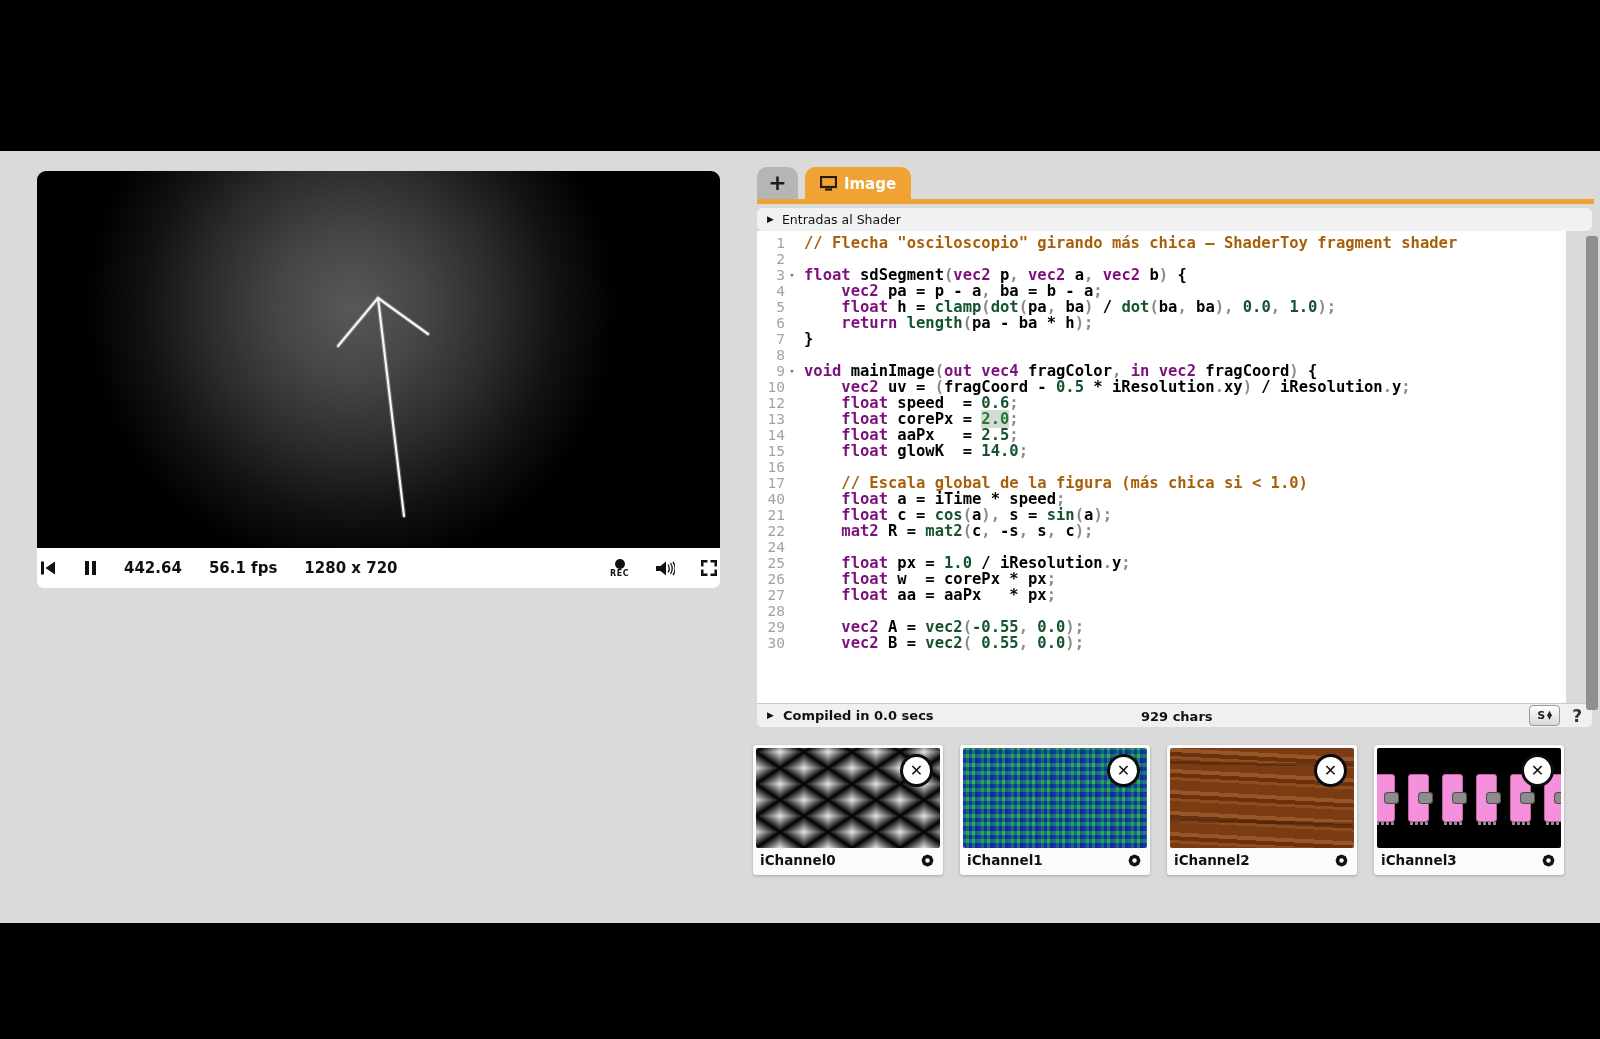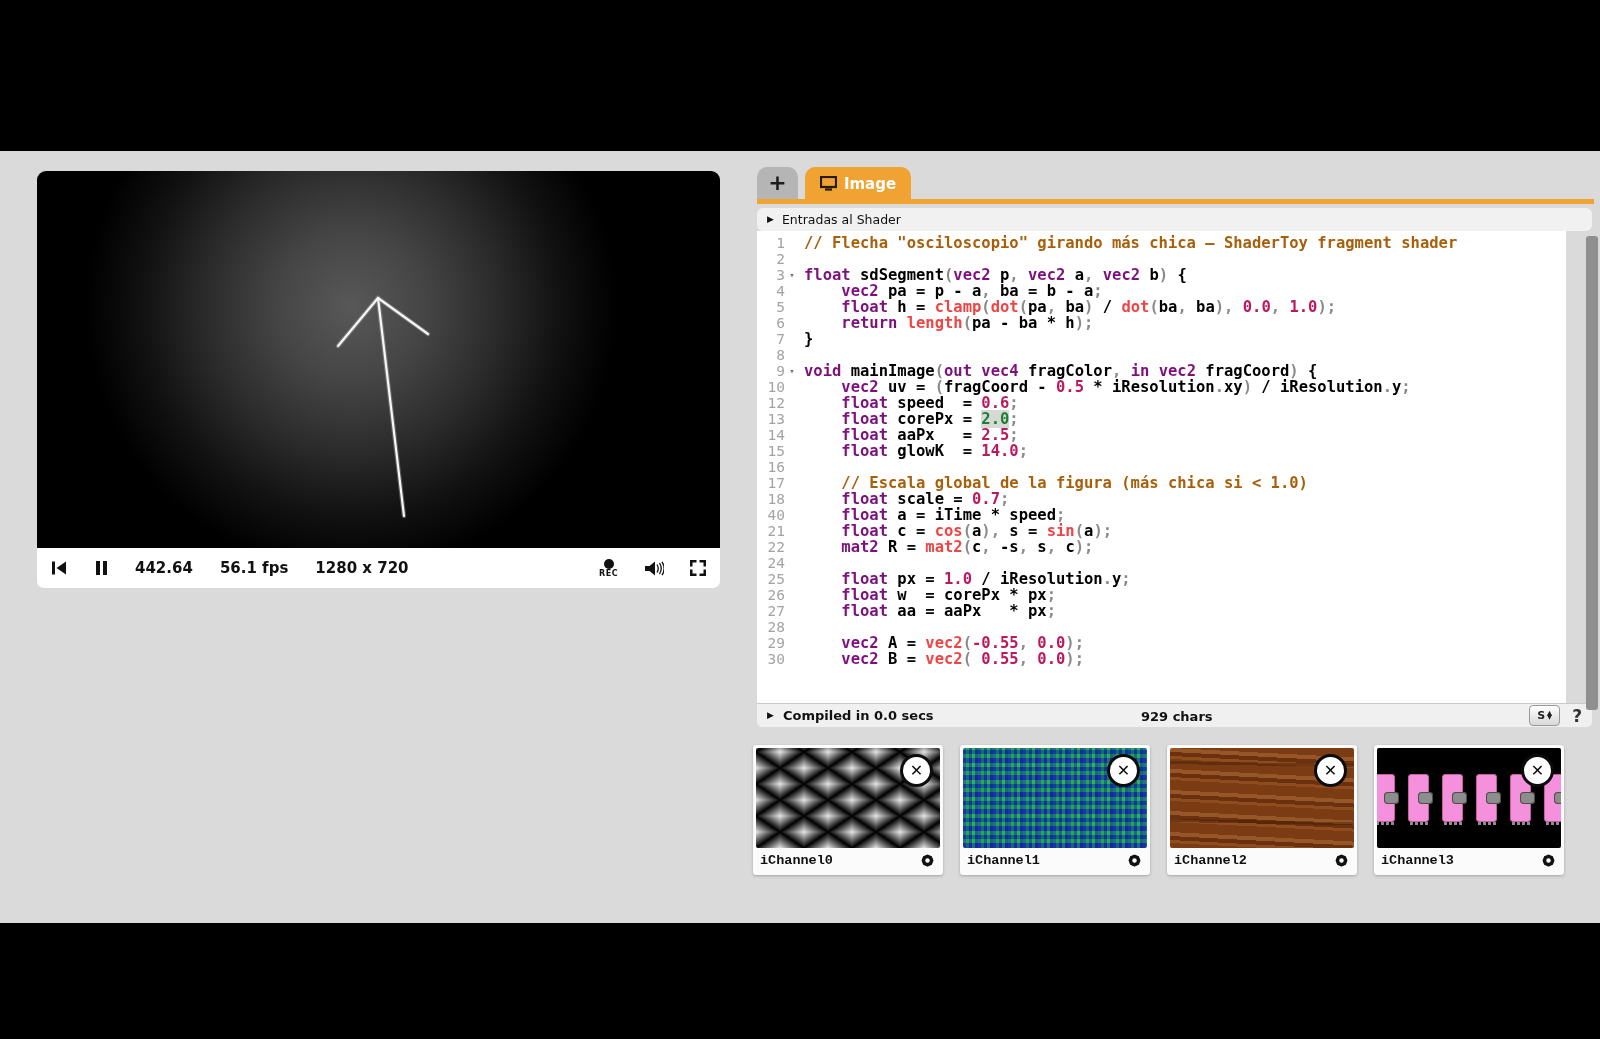--- a/index.html
+++ b/index.html
@@ -5,21 +5,21 @@
   html,body{margin:0;padding:0;background:#000;}
   .stage{position:relative;width:1600px;height:1039px;overflow:hidden;background:#000;
          font-family:"DejaVu Sans", sans-serif;}
   .band{position:absolute;left:0;top:151px;width:1600px;height:772px;background:#dadada;}
 
   
   .player-canvas{position:absolute;left:37px;top:171px;width:683px;height:377px;
     background:radial-gradient(circle 265px at 46% 36%, #585858 0%, #454545 28%, #2b2b2b 55%, #121212 78%, #040404 95%, #000 100%), #000;
     border-radius:9px 9px 0 0;overflow:hidden;}
   .player-controls{position:absolute;left:37px;top:548px;width:683px;height:40px;background:#fff;
-    border-radius:0 0 7px 7px;display:flex;align-items:center;box-sizing:border-box;padding:0 14px;}
+    border-radius:0 0 7px 7px;display:flex;align-items:center;box-sizing:border-box;padding:0 3px;}
   .pc-left{display:flex;align-items:center;gap:27px;}
   .pc-right{margin-left:auto;display:flex;align-items:center;gap:26px;}
   .pc-text{font-weight:bold;font-size:15px;color:#111;}
   .icon-btn{display:flex;align-items:center;justify-content:center;cursor:pointer;}
   .rec-stack{display:flex;flex-direction:column;align-items:center;line-height:1;}
   .rec-dot{width:10px;height:10px;border-radius:50%;background:#111;margin-bottom:1px;}
   .rec-label{font-size:8px;font-weight:bold;color:#111;letter-spacing:.5px;}
 
   
   .tabs{position:absolute;left:757px;top:167px;height:33px;display:flex;align-items:flex-end;gap:7px;}
@@ -33,22 +33,22 @@
   .tri{font-size:9px;color:#111;line-height:1;}
 
   .editor{position:absolute;left:757px;top:231px;width:809px;height:472px;background:#fff;overflow:hidden;
     font-family:"DejaVu Sans Mono", monospace;font-size:15.5px;font-weight:bold;padding-top:4px;box-sizing:border-box;}
   .code-line{display:flex;height:16px;line-height:16px;white-space:pre;}
   .gutter-num{flex:0 0 28px;text-align:right;color:#a3a3a3;font-size:14.5px;font-weight:normal;}
   .fold{flex:0 0 14px;text-align:center;color:#777;font-size:9px;line-height:16px;}
   .code-text{padding-left:5px;color:#000;}
   .tok-c{color:#a85f0a;}
   .tok-k{color:#7d107d;}
-  .tok-f{color:#ef4444;}
-  .tok-n{color:#be185d;}
+  .tok-f{color:#14532d;}
+  .tok-n{color:#14532d;}
   .tok-p{color:#8a8a8a;}
   .tok-t{color:#000;}
   .tok-hl{color:#1e7d32;background:#d5dad5;}
   .ibeam{display:inline-block;width:8px;height:15px;position:relative;vertical-align:-2px;}
   .ibeam::before{content:"";position:absolute;left:3.5px;top:1px;bottom:1px;width:1.5px;background:#333;}
   .ibeam::after{content:"";position:absolute;left:1px;right:1px;top:1px;height:1.5px;background:#333;box-shadow:0 11.5px 0 #333;}
 
   .editor-footer{position:absolute;left:757px;top:703px;width:835px;height:24px;background:#f0f0f0;
     border-top:1px solid #c9c9c9;border-radius:0 0 5px 5px;display:flex;align-items:center;
     padding:0 10px;box-sizing:border-box;font-size:13px;font-weight:bold;color:#111;}
@@ -77,21 +77,21 @@
       repeating-linear-gradient(1deg, rgba(52,22,4,0) 0 26px, rgba(52,22,4,.38) 26px 29px, rgba(52,22,4,0) 29px 58px),
       repeating-linear-gradient(3deg,#7c3c13 0 5px,#8f4c1e 5px 8px,#6b310e 8px 12px,#965627 12px 16px,#7c3c13 16px 21px);}
   .thumb-3{background:#000;display:flex;align-items:center;justify-content:center;gap:13px;}
   .nyan{position:relative;width:19px;height:46px;background:#f590dd;border:1px solid #c2619e;border-radius:3px;flex:0 0 auto;}
   .nyan::before{content:"";position:absolute;right:-5px;top:17px;width:15px;height:12px;background:#8d8d8d;border-radius:4px;box-shadow:inset 0 0 0 1px #4d4d4d;}
   .nyan::after{content:"";position:absolute;left:1px;bottom:-4px;width:3px;height:3px;background:#8d8d8d;box-shadow:5px 0 #8d8d8d,10px 0 #8d8d8d,15px 0 #8d8d8d;}
   .chan-close{position:absolute;top:6px;right:7px;width:33px;height:33px;border-radius:50%;background:#fff;
     border:3.5px solid #0c0c0c;box-sizing:border-box;display:flex;align-items:center;justify-content:center;
     font-size:16px;font-weight:900;color:#0c0c0c;cursor:pointer;line-height:1;}
   .chan-footer{height:24px;display:flex;align-items:center;padding:0 4px;}
-  .chan-label{font-size:13.5px;font-weight:bold;color:#111;font-family:Liberation Mono, monospace;}
+  .chan-label{font-size:13.5px;font-weight:bold;color:#111;}
   .chan-gear{margin-left:auto;cursor:pointer;display:flex;}
 
   svg{display:block;}
 </style>
 </head>
 <body>
 
 <div class="stage">
 
   <div style="position:absolute;left:0;top:0;width:1600px;height:151px;background:#000;"></div>
@@ -180,21 +180,20 @@
         <div class="code-line"><span class="gutter-num">7</span><span class="fold"></span><span class="code-text"><span class="tok-t">}</span></span></div>
         <div class="code-line"><span class="gutter-num">8</span><span class="fold"></span><span class="code-text"></span></div>
         <div class="code-line"><span class="gutter-num">9</span><span class="fold">▾</span><span class="code-text"><span class="tok-k">void</span><span class="tok-t"> mainImage</span><span class="tok-p">(</span><span class="tok-k">out</span><span class="tok-t"> </span><span class="tok-k">vec4</span><span class="tok-t"> fragColor</span><span class="tok-p">,</span><span class="tok-t"> </span><span class="tok-k">in</span><span class="tok-t"> </span><span class="tok-k">vec2</span><span class="tok-t"> fragCoord</span><span class="tok-p">)</span><span class="tok-t"> {</span></span></div>
         <div class="code-line"><span class="gutter-num">10</span><span class="fold"></span><span class="code-text"><span class="tok-t">    </span><span class="tok-k">vec2</span><span class="tok-t"> uv = </span><span class="tok-p">(</span><span class="tok-t">fragCoord - </span><span class="tok-n">0.5</span><span class="tok-t"> * iResolution</span><span class="tok-p">.</span><span class="tok-t">xy</span><span class="tok-p">)</span><span class="tok-t"> / iResolution</span><span class="tok-p">.</span><span class="tok-t">y</span><span class="tok-p">;</span></span></div>
         <div class="code-line"><span class="gutter-num">12</span><span class="fold"></span><span class="code-text"><span class="tok-t">    </span><span class="tok-k">float</span><span class="tok-t"> speed  = </span><span class="tok-n">0.6</span><span class="tok-p">;</span></span></div>
         <div class="code-line"><span class="gutter-num">13</span><span class="fold"></span><span class="code-text"><span class="tok-t">    </span><span class="tok-k">float</span><span class="tok-t"> corePx = </span><span class="tok-hl">2.0</span><span class="tok-p">;</span></span></div>
         <div class="code-line"><span class="gutter-num">14</span><span class="fold"></span><span class="code-text"><span class="tok-t">    </span><span class="tok-k">float</span><span class="tok-t"> aaPx   = </span><span class="tok-n">2.5</span><span class="tok-p">;</span></span></div>
         <div class="code-line"><span class="gutter-num">15</span><span class="fold"></span><span class="code-text"><span class="tok-t">    </span><span class="tok-k">float</span><span class="tok-t"> glowK  = </span><span class="tok-n">14.0</span><span class="tok-p">;</span></span></div>
         <div class="code-line"><span class="gutter-num">16</span><span class="fold"></span><span class="code-text"></span></div>
         <div class="code-line"><span class="gutter-num">17</span><span class="fold"></span><span class="code-text"><span class="tok-t">    </span><span class="tok-c">// Escala global de la figura (más chica si &lt; 1.0)</span></span></div>
-        <div class="code-line"><span class="gutter-num">18</span><span class="fold"></span><span class="code-text"><span class="tok-t">    </span><span class="tok-k">float</span><span class="tok-t"> scale = </span><span class="tok-n">0.7</span><span class="tok-p">;</span></span></div>
         <div class="code-line"><span class="gutter-num">40</span><span class="fold"></span><span class="code-text"><span class="tok-t">    </span><span class="tok-k">float</span><span class="tok-t"> a = iTime * speed</span><span class="tok-p">;</span></span></div>
         <div class="code-line"><span class="gutter-num">21</span><span class="fold"></span><span class="code-text"><span class="tok-t">    </span><span class="tok-k">float</span><span class="tok-t"> c = </span><span class="tok-f">cos</span><span class="tok-p">(</span><span class="tok-t">a</span><span class="tok-p">),</span><span class="tok-t"> s = </span><span class="tok-f">sin</span><span class="tok-p">(</span><span class="tok-t">a</span><span class="tok-p">);</span></span></div>
         <div class="code-line"><span class="gutter-num">22</span><span class="fold"></span><span class="code-text"><span class="tok-t">    </span><span class="tok-k">mat2</span><span class="tok-t"> R = </span><span class="tok-f">mat2</span><span class="tok-p">(</span><span class="tok-t">c</span><span class="tok-p">,</span><span class="tok-t"> -s</span><span class="tok-p">,</span><span class="tok-t"> s</span><span class="tok-p">,</span><span class="tok-t"> c</span><span class="tok-p">);</span></span></div>
         <div class="code-line"><span class="gutter-num">24</span><span class="fold"></span><span class="code-text"></span></div>
         <div class="code-line"><span class="gutter-num">25</span><span class="fold"></span><span class="code-text"><span class="tok-t">    </span><span class="tok-k">float</span><span class="tok-t"> px = </span><span class="tok-n">1.0</span><span class="tok-t"> / iResolution</span><span class="tok-p">.</span><span class="tok-t">y</span><span class="tok-p">;</span></span></div>
         <div class="code-line"><span class="gutter-num">26</span><span class="fold"></span><span class="code-text"><span class="tok-t">    </span><span class="tok-k">float</span><span class="tok-t"> w  = corePx * px</span><span class="tok-p">;</span></span></div>
         <div class="code-line"><span class="gutter-num">27</span><span class="fold"></span><span class="code-text"><span class="tok-t">    </span><span class="tok-k">float</span><span class="tok-t"> aa = aaPx   * px</span><span class="tok-p">;</span></span></div>
         <div class="code-line"><span class="gutter-num">28</span><span class="fold"></span><span class="code-text"></span></div>
         <div class="code-line"><span class="gutter-num">29</span><span class="fold"></span><span class="code-text"><span class="tok-t">    </span><span class="tok-k">vec2</span><span class="tok-t"> A = </span><span class="tok-f">vec2</span><span class="tok-p">(</span><span class="tok-n">-0.55</span><span class="tok-p">,</span><span class="tok-t"> </span><span class="tok-n">0.0</span><span class="tok-p">);</span></span></div>
         <div class="code-line"><span class="gutter-num">30</span><span class="fold"></span><span class="code-text"><span class="tok-t">    </span><span class="tok-k">vec2</span><span class="tok-t"> B = </span><span class="tok-f">vec2</span><span class="tok-p">(</span><span class="tok-t"> </span><span class="tok-n">0.55</span><span class="tok-p">,</span><span class="tok-t"> </span><span class="tok-n">0.0</span><span class="tok-p">);</span></span></div>

